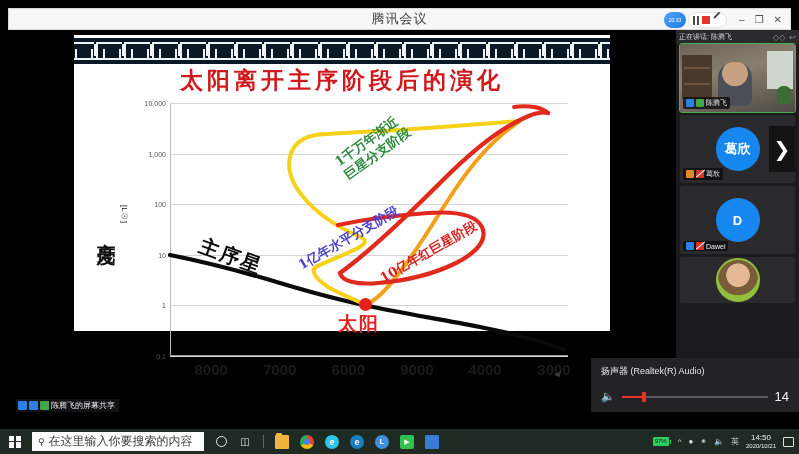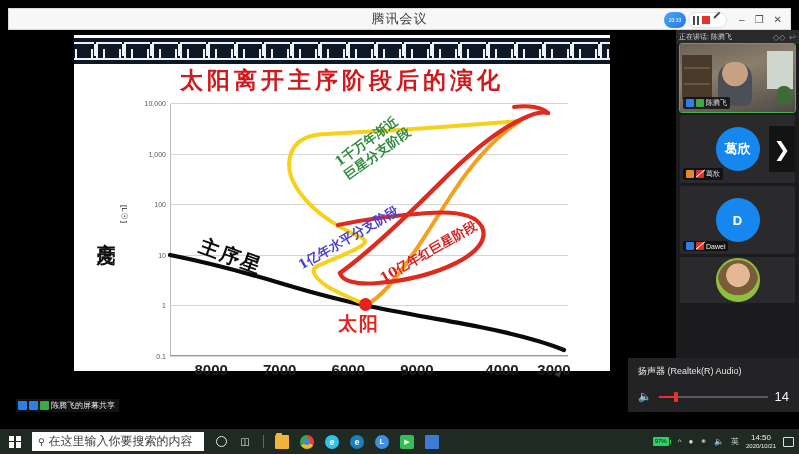--- a/index.html
+++ b/index.html
@@ -40,21 +40,21 @@
   .win-btns { display:flex; align-items:center; gap:10px; margin-left:10px; margin-right:4px;
     font-size:10px; color:#555; }
   .win-btns span { cursor: default; line-height:1; }
 
   
   .stage {
     position: absolute; left: 8px; top: 30px; width: 668px; height: 382px;
     background: #000; overflow: hidden;
   }
   .slide {
-    position: absolute; left: 66px; top: 5px; width: 536px; height: 336px;
+    position: absolute; left: 66px; top: 5px; width: 536px; height: 296px;
     background: #ffffff;
   }
   
   .meander {
     position: absolute; left: 0; top: 3px; width: 100%; height: 26px;
     background: #0d1826; overflow: hidden;
   }
   .meander .row { position:absolute; left:-6px; top:4px; display:flex; }
   .meander .key {
     width: 26px; height: 17px; margin-right: 2px; position: relative;
@@ -179,21 +179,21 @@
   .person-sq.orange { background:#e08a2b; }
   .next-arrow {
     position:absolute; right:0; top:50%; transform:translateY(-50%);
     width:26px; height:46px; background:rgba(0,0,0,.55);
     display:flex; align-items:center; justify-content:center;
     color:#fff; font-size:20px; line-height:1;
   }
 
   
   .audiopanel {
-    position:absolute; right:0; bottom:42px; width:171px; height:54px;
+    position:absolute; right:0; bottom:42px; width:208px; height:54px;
     background:#232326; padding:7px 10px;
   }
   .audiopanel .dev { font-size:9px; color:#e6e6e6; }
   .volrow { display:flex; align-items:center; gap:7px; margin-top:11px; }
   .spk-ic { font-size:11px; color:#dadada; }
   .track { position:relative; flex:1; height:2px; background:#5a5a5e; }
   .track .fill { position:absolute; left:0; top:0; height:2px; background:#e8322a; width:14%; }
   .track .knob { position:absolute; left:14%; top:-4px; width:4px; height:10px; background:#e8322a; border-radius:1px; }
   .volnum { font-size:13px; color:#f2f2f2; }
 
@@ -306,21 +306,21 @@
         <div class="ytick" style="top:202.4px">1</div>
         <div class="ytick" style="top:253px">0.1</div>
 
         <div class="ylabel">亮度</div>
         <div class="ylabel-unit">[L☉]</div>
 
         <div class="xtick" style="left:41.2px">8000</div>
         <div class="xtick" style="left:109.7px">7000</div>
         <div class="xtick" style="left:178.3px">6000</div>
         <div class="xtick" style="left:246.9px">9000</div>
-        <div class="xtick" style="left:332px">4000</div>
+        <div class="xtick" style="left:315px">4000</div>
         <div class="xtick" style="left:384px">3000</div>
 
 
         <svg width="398" height="253" viewBox="0 0 398 253">
 
           <path fill="none" stroke="#0a0a0a" stroke-width="4.2" stroke-linecap="round" d="M0,152 C30,158 70,168 110,180 C150,192 175,198 194,202 C230,210 270,216 310,224 C345,231 375,239 394,247"></path>
 
           <path fill="none" stroke="#f4a01c" stroke-width="4" stroke-linecap="round" d="M196,202 C210,195 222,180 238,158 C254,136 268,112 284,88 C300,64 322,36 350,18"></path>
 
           <path fill="none" stroke="#f7d119" stroke-width="4" stroke-linecap="round" d="M350,18 C300,22 250,26 210,28 C175,30 150,31 146,32"></path>

